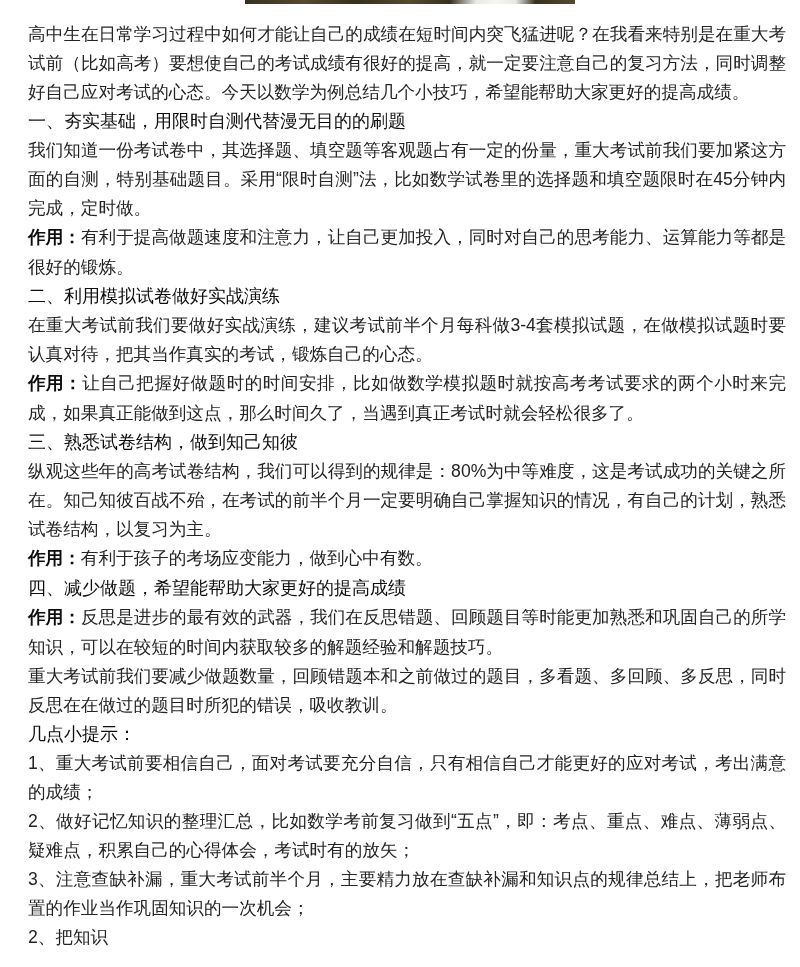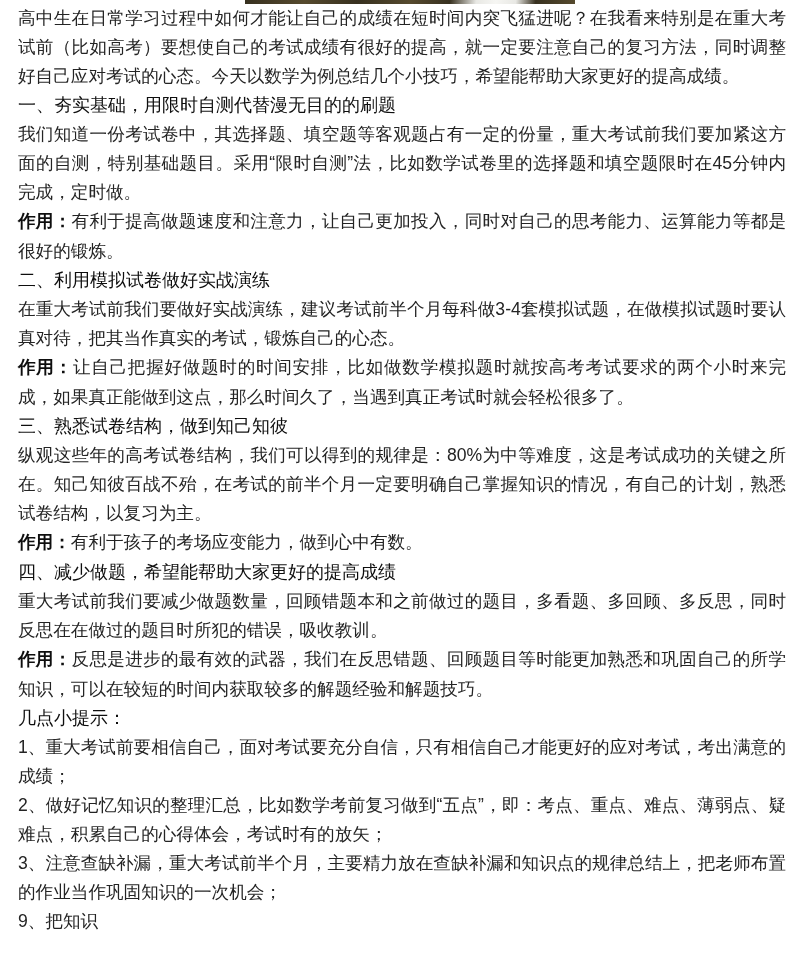--- a/index.html
+++ b/index.html
@@ -29,23 +29,23 @@
       var(--photo-dark) 62%,
       var(--photo-light) 70%,
       #f6f6f3 76%,
       var(--photo-light) 82%,
       var(--photo-dark) 88%,
       var(--photo-mid) 100%);
   }
   #article {
     position: absolute;
     top: 0;
-    left: 4px;
+    left: 14px;
     right: 0;
-    padding: 4px 14px 0 14px;
+    padding: 20px 14px 0 14px;
     color: var(--text-color);
     font-size: 17.6px;
     line-height: 29px;
     word-break: break-all;
     text-align: justify;
     text-justify: inter-ideograph;
   }
   #article p, #article h2 {
     margin: 0;
     padding: 0;
@@ -72,21 +72,21 @@
       <h2>一、夯实基础，用限时自测代替漫无目的的刷题</h2>
       <p>我们知道一份考试卷中，其选择题、填空题等客观题占有一定的份量，重大考试前我们要加紧这方面的自测，特别基础题目。采用“限时自测”法，比如数学试卷里的选择题和填空题限时在45分钟内完成，定时做。</p>
       <p><span class="effect-label">作用：</span>有利于提高做题速度和注意力，让自己更加投入，同时对自己的思考能力、运算能力等都是很好的锻炼。</p>
       <h2>二、利用模拟试卷做好实战演练</h2>
       <p>在重大考试前我们要做好实战演练，建议考试前半个月每科做3-4套模拟试题，在做模拟试题时要认真对待，把其当作真实的考试，锻炼自己的心态。</p>
       <p><span class="effect-label">作用：</span>让自己把握好做题时的时间安排，比如做数学模拟题时就按高考考试要求的两个小时来完成，如果真正能做到这点，那么时间久了，当遇到真正考试时就会轻松很多了。</p>
       <h2>三、熟悉试卷结构，做到知己知彼</h2>
       <p>纵观这些年的高考试卷结构，我们可以得到的规律是：80%为中等难度，这是考试成功的关键之所在。知己知彼百战不殆，在考试的前半个月一定要明确自己掌握知识的情况，有自己的计划，熟悉试卷结构，以复习为主。</p>
       <p><span class="effect-label">作用：</span>有利于孩子的考场应变能力，做到心中有数。</p>
       <h2>四、减少做题，希望能帮助大家更好的提高成绩</h2>
+      <p><span class="effect-label">作用：</span>反思是进步的最有效的武器，我们在反思错题、回顾题目等时能更加熟悉和巩固自己的所学知识，可以在较短的时间内获取较多的解题经验和解题技巧。</p>
       <p>重大考试前我们要减少做题数量，回顾错题本和之前做过的题目，多看题、多回顾、多反思，同时反思在在做过的题目时所犯的错误，吸收教训。</p>
-      <p><span class="effect-label">作用：</span>反思是进步的最有效的武器，我们在反思错题、回顾题目等时能更加熟悉和巩固自己的所学知识，可以在较短的时间内获取较多的解题经验和解题技巧。</p>
       <h2>几点小提示：</h2>
       <p>1、重大考试前要相信自己，面对考试要充分自信，只有相信自己才能更好的应对考试，考出满意的成绩；</p>
       <p>2、做好记忆知识的整理汇总，比如数学考前复习做到“五点”，即：考点、重点、难点、薄弱点、疑难点，积累自己的心得体会，考试时有的放矢；</p>
       <p>3、注意查缺补漏，重大考试前半个月，主要精力放在查缺补漏和知识点的规律总结上，把老师布置的作业当作巩固知识的一次机会；</p>
-      <p>9、把知识</p>
+      <p>2、把知识</p>
     </main>
 </div>
 
 </body></html>

